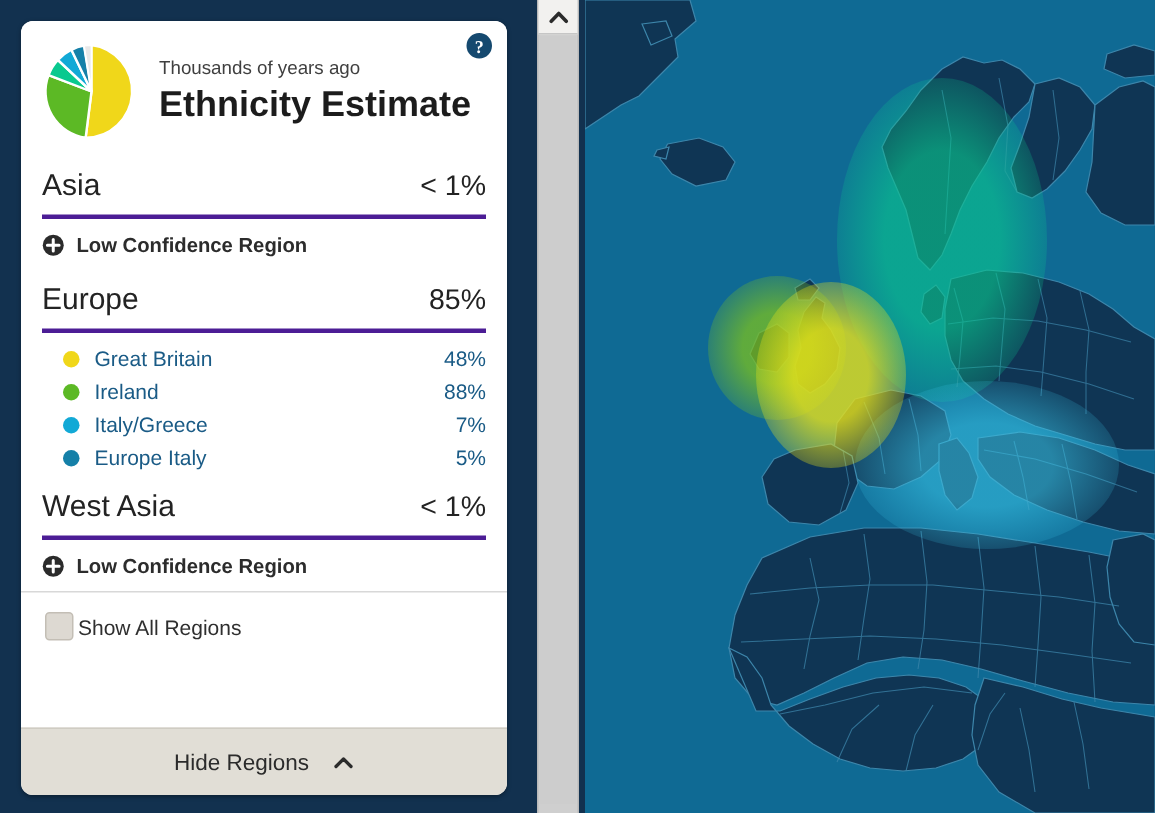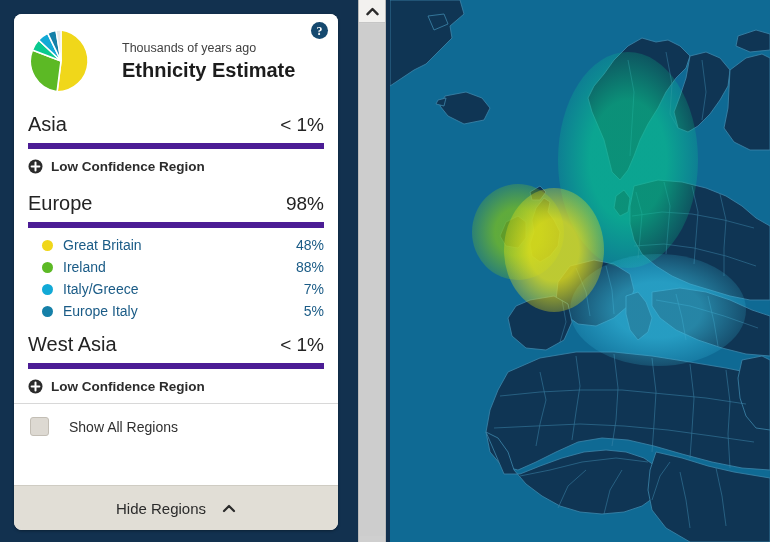--- a/index.html
+++ b/index.html
@@ -50,29 +50,29 @@
     position:absolute;right:10px;top:8px;width:17px;height:17px;border-radius:50%;
     background:#15496f;display:flex;align-items:center;justify-content:center;
     color:#fff;font-size:12px;font-weight:bold;line-height:1;cursor:pointer;
     font-family:"Liberation Serif", serif;
   }
 
   
   .header{display:flex;align-items:center;padding:14px 16px 10px 14px;}
   .pie-wrap{width:66px;height:66px;flex:0 0 66px;}
   .pie-wrap svg{display:block;}
-  .head-text{margin-left:28px;}
+  .head-text{margin-left:12px;}
   .eyebrow{font-size:12.5px;color:#3f3f3f;line-height:1.2;}
-  .title{font-size:20px;color:#1c1c1c;font-weight:bold;margin-top:3px;line-height:1.15;}
+  .title{font-size:24px;color:#1c1c1c;font-weight:bold;margin-top:3px;line-height:1.15;}
 
   
   .sec{padding:0 14px;}
   .sec-row{
     display:flex;align-items:baseline;justify-content:space-between;
-    padding:9px 0 7px 0;border-bottom:6px solid #4c1d95;
+    padding:9px 0 7px 0;border-bottom:3px solid #4c1d95;
   }
   .sec-name{font-size:20px;color:#232323;}
   .sec-pct{font-size:19px;color:#232323;}
 
   .lcr{display:flex;align-items:center;gap:8px;padding:10px 0 9px 0;}
   .lcr-icon{width:15px;height:15px;flex:0 0 15px;}
   .lcr-icon svg{display:block;}
   .lcr-label{font-size:13.5px;color:#2c2c2c;font-weight:bold;}
 
   
@@ -81,21 +81,21 @@
     display:flex;align-items:center;justify-content:space-between;
     padding:3px 0;cursor:pointer;
   }
   .sub-left{display:flex;align-items:center;gap:10px;padding-left:14px;}
   .dot{width:11px;height:11px;border-radius:50%;flex:0 0 11px;}
   .sub-name{font-size:14px;color:#1a5b86;}
   .sub-pct{font-size:14px;color:#1a5b86;margin-left:36px;}
 
   
   .showall{
-    display:flex;align-items:center;gap:20px;
+    display:flex;align-items:center;gap:3px;
     padding:13px 0 13px 16px;border-top:1px solid #d8d8d8;cursor:pointer;
   }
   .cbox{
     width:17px;height:17px;border-radius:3px;flex:0 0 17px;
     background:#ddd9d2;border:1px solid #c3beb5;
   }
   .showall-label{font-size:14px;color:#2f2f2f;}
 
   
   .footer{
@@ -294,21 +294,21 @@
                 <path d="M7.5 3.6 L7.5 11.4 M3.6 7.5 L11.4 7.5" stroke="#fff" stroke-width="2" stroke-linecap="round"></path>
               </svg>
           </span>
           <span class="lcr-label">Low Confidence Region</span>
         </div>
       </div>
 
       <div class="sec">
         <div class="sec-row">
           <span class="sec-name">Europe</span>
-          <span class="sec-pct">98%</span>
+          <span class="sec-pct">85%</span>
         </div>
       </div>
 
       <div class="subs">
         <div class="sub-row">
           <span class="sub-left">
             <span class="dot" style="background:#f0d71a"></span>
             <span class="sub-name">Great Britain</span>
           </span>
           <span class="sub-pct">48%</span>

